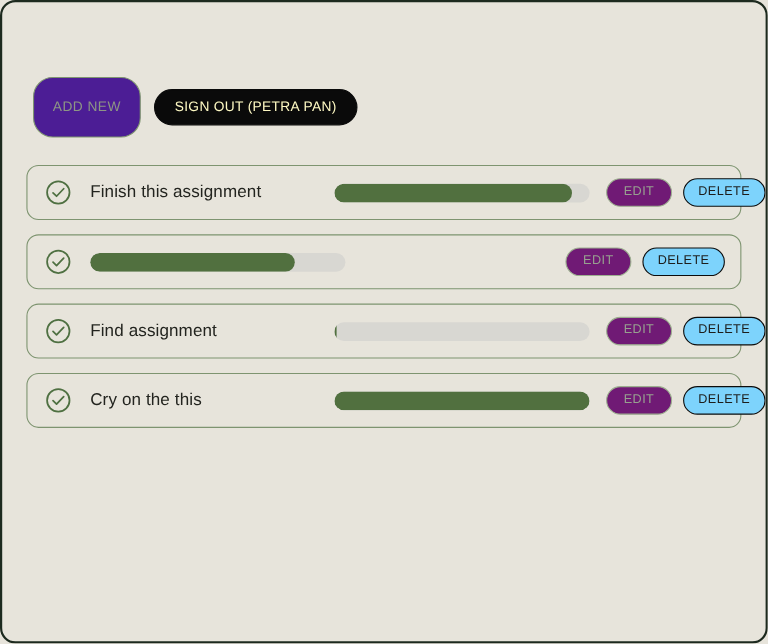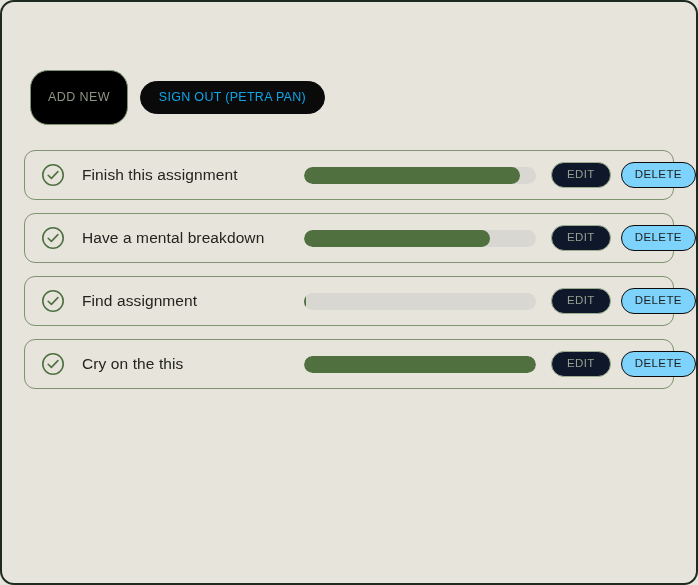--- a/index.html
+++ b/index.html
@@ -58,34 +58,34 @@
   }
 
   .btn {
     font-family: "Liberation Sans", sans-serif;
     cursor: pointer;
     white-space: nowrap;
     line-height: 1;
   }
 
   .btn-add-new {
-    background: #000000;
+    background: #4c1d95;
     border: 1.5px solid #7e9470;
     border-radius: 18px;
     color: #8d9585;
     font-size: 12.5px;
     letter-spacing: 0.4px;
     padding: 20px 17px;
   }
 
   .btn-sign-out {
     background: #0a0a0a;
     border: 1.5px solid #0a0a0a;
     border-radius: 18px;
-    color: #0ea5e9;
+    color: #fef9c3;
     font-size: 12.5px;
     letter-spacing: 0.3px;
     padding: 9px 18px;
   }
 
   
   .task-list {
     padding: 0 22px;
     display: flex;
     flex-direction: column;
@@ -140,21 +140,21 @@
   }
 
   .row-actions {
     display: flex;
     align-items: center;
     gap: 10px;
     margin-left: auto;
   }
 
   .btn-edit {
-    background: #0f172a;
+    background: #701a75;
     border: 1.4px solid #9cae8f;
     border-radius: 14px;
     color: #97a08f;
     font-size: 11.5px;
     letter-spacing: 0.4px;
     padding: 6px 15px;
   }
 
   .btn-delete {
     background: #7dd3fc;
@@ -202,21 +202,20 @@
       </div>
     </div>
 
     <div class="task-card">
       <span class="check-icon">
         <svg width="24" height="24" viewBox="0 0 24 24" aria-hidden="true">
           <circle cx="12" cy="12" r="10.2" fill="none" stroke="#4f7042" stroke-width="1.6"></circle>
           <path d="M7.2 12.3 L10.4 15.4 L16.9 8.6" fill="none" stroke="#4f7042" stroke-width="1.6" stroke-linecap="round" stroke-linejoin="round"></path>
         </svg>
       </span>
-      <div class="task-title">Have a mental breakdown</div>
       <div class="progress-wrap">
         <div class="progress-track">
           <div class="progress-fill" style="width: 80%;"></div>
         </div>
       </div>
       <div class="row-actions">
         <button class="btn btn-edit">EDIT</button>
         <button class="btn btn-delete">DELETE</button>
       </div>
     </div>

